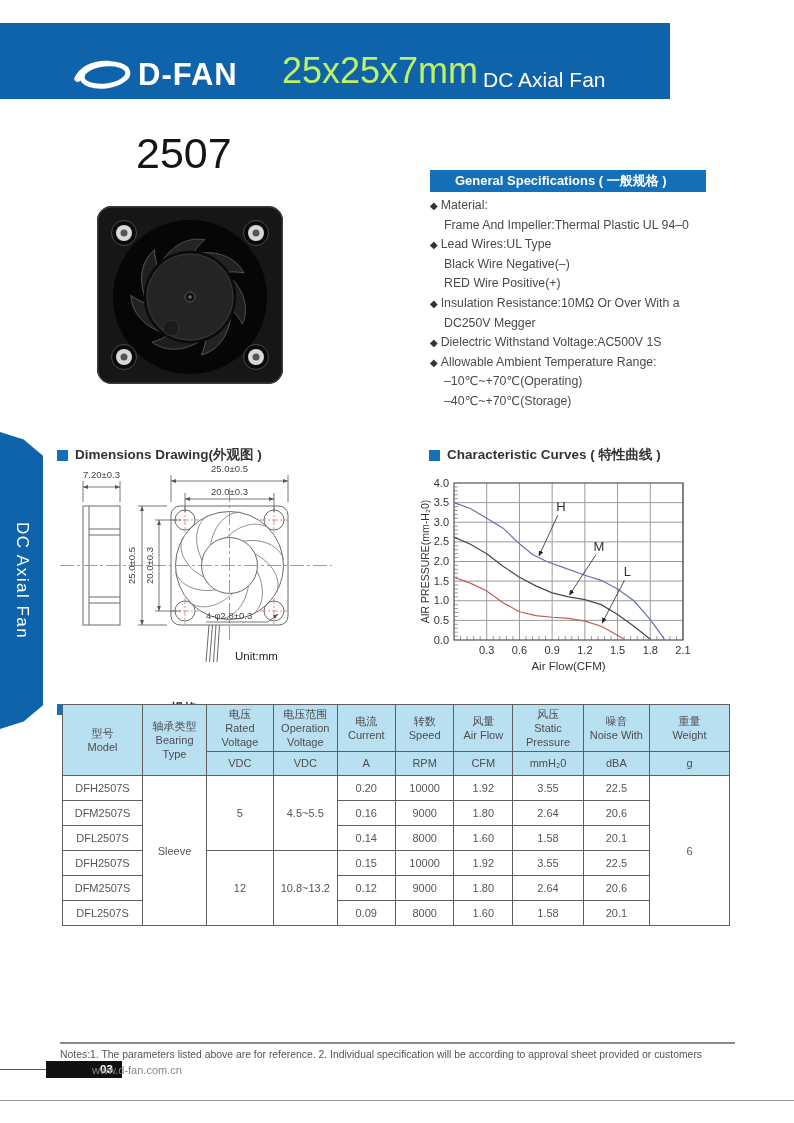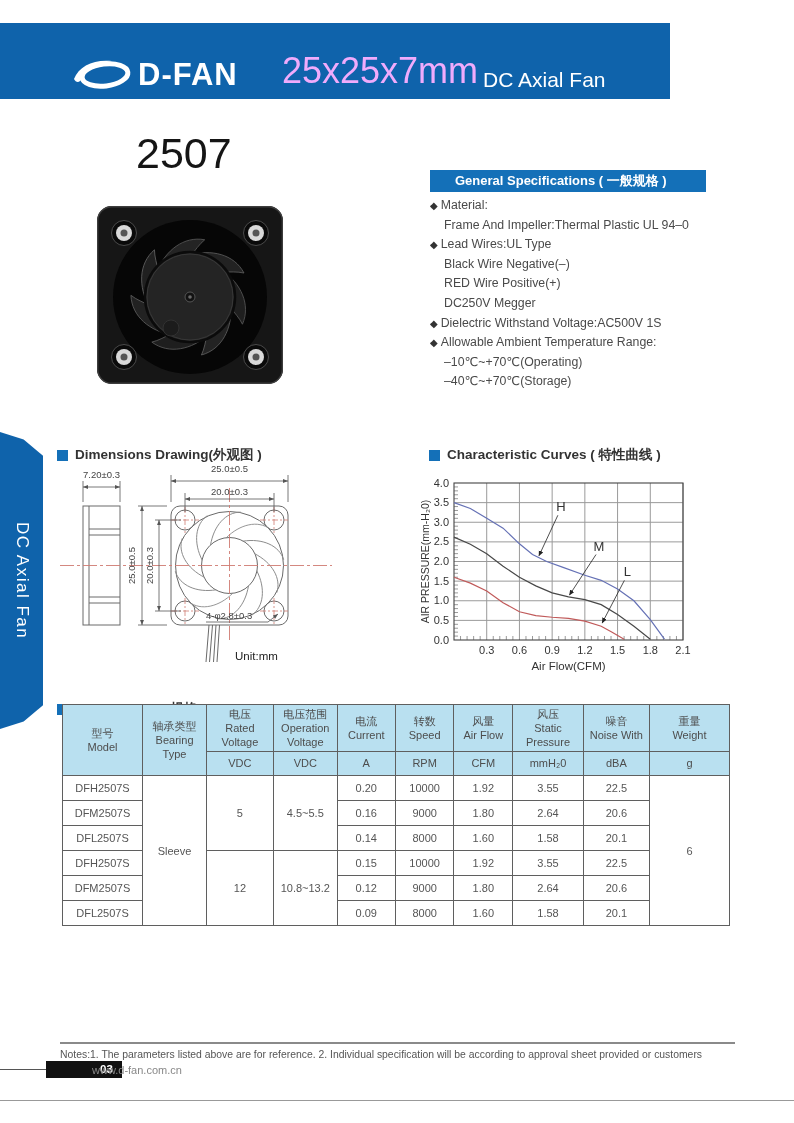--- a/index.html
+++ b/index.html
@@ -2,21 +2,21 @@
 <html><head>
 <meta charset="utf-8">
 <style>
   html,body{margin:0;padding:0;background:#e8e8e8;}
   .page{position:relative;width:794px;height:1123px;background:#ffffff;margin:0 auto;
         font-family:"Liberation Sans","DejaVu Sans",sans-serif;overflow:hidden;}
   
   .topbar{position:absolute;left:0;top:23px;width:670px;height:76px;background:#0f63ab;}
   .swoosh{position:absolute;left:72px;top:33px;width:62px;height:36px;}
   .brand{position:absolute;left:138px;top:34px;color:#fff;font-size:31px;font-weight:bold;letter-spacing:1px;}
-  .size-title{position:absolute;left:282px;top:27px;color:#f0abfc;font-size:36px;letter-spacing:0px;}
+  .size-title{position:absolute;left:282px;top:27px;color:#bef264;font-size:36px;letter-spacing:0px;}
   .type-title{position:absolute;left:483px;top:45px;color:#fff;font-size:21px;}
   
   .side-tab{position:absolute;left:0;top:432px;width:43px;height:297px;background:#0f63ab;
             clip-path:polygon(0 0,55% 2.5%,100% 8%,100% 92%,55% 97.5%,0 100%);
             display:flex;align-items:center;justify-content:center;}
   .side-tab span{writing-mode:vertical-rl;color:#fff;font-size:17px;letter-spacing:1.5px;}
   
   .model-number{position:absolute;left:136px;top:129px;font-size:43px;color:#151515;}
   .fan-photo{position:absolute;left:94px;top:199px;width:192px;height:192px;}
   
@@ -128,20 +128,21 @@
   </svg>
 
   <section class="gs-panel">
     <div class="gs-title">General Specifications ( 一般规格 )</div>
     <div class="gs-list">
         <div class="gs-item"><span class="dia">◆</span><span>Material:</span></div>
         <div class="gs-item cont"><span>Frame And Impeller:Thermal Plastic UL 94–0</span></div>
         <div class="gs-item"><span class="dia">◆</span><span>Lead Wires:UL Type</span></div>
         <div class="gs-item cont"><span>Black Wire Negative(–)</span></div>
         <div class="gs-item cont"><span>RED Wire Positive(+)</span></div>
+        <div class="gs-item"><span class="dia">◆</span><span>Insulation Resistance:10MΩ Or Over With a</span></div>
         <div class="gs-item cont"><span>DC250V Megger</span></div>
         <div class="gs-item"><span class="dia">◆</span><span>Dielectric Withstand Voltage:AC500V 1S</span></div>
         <div class="gs-item"><span class="dia">◆</span><span>Allowable Ambient Temperature Range:</span></div>
         <div class="gs-item cont"><span>–10℃~+70℃(Operating)</span></div>
         <div class="gs-item cont"><span>–40℃~+70℃(Storage)</span></div>
       </div>
   </section>
 
   <div class="sec-title" style="left:57px;top:430px;">
     <span class="sec-sq"></span>

